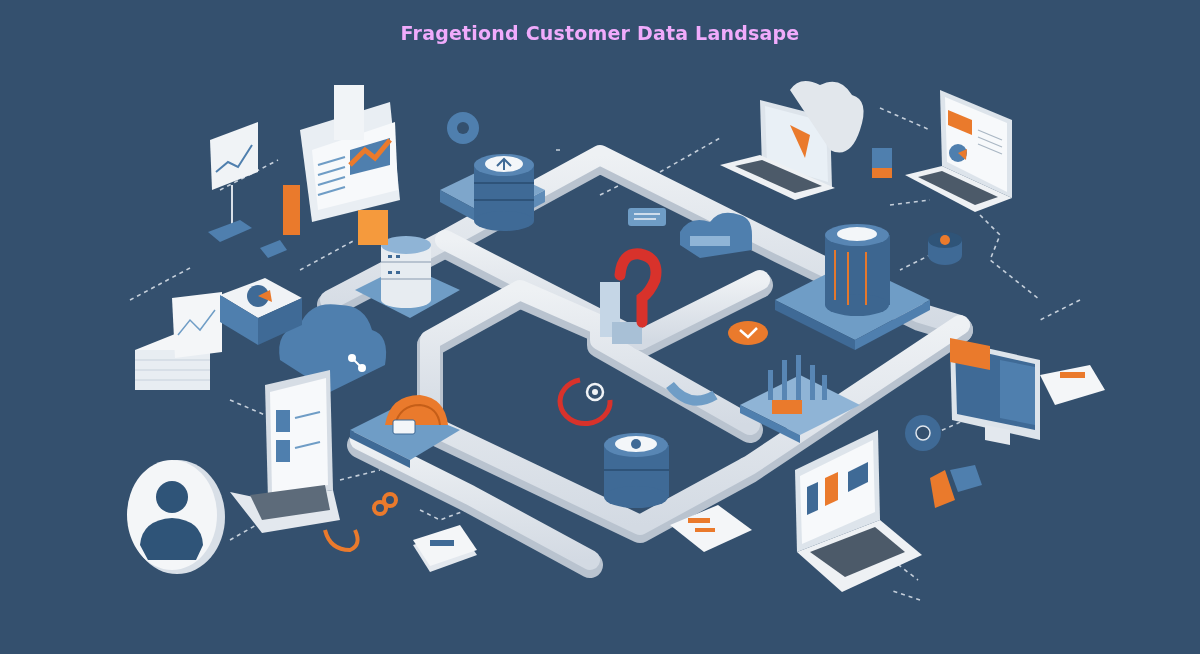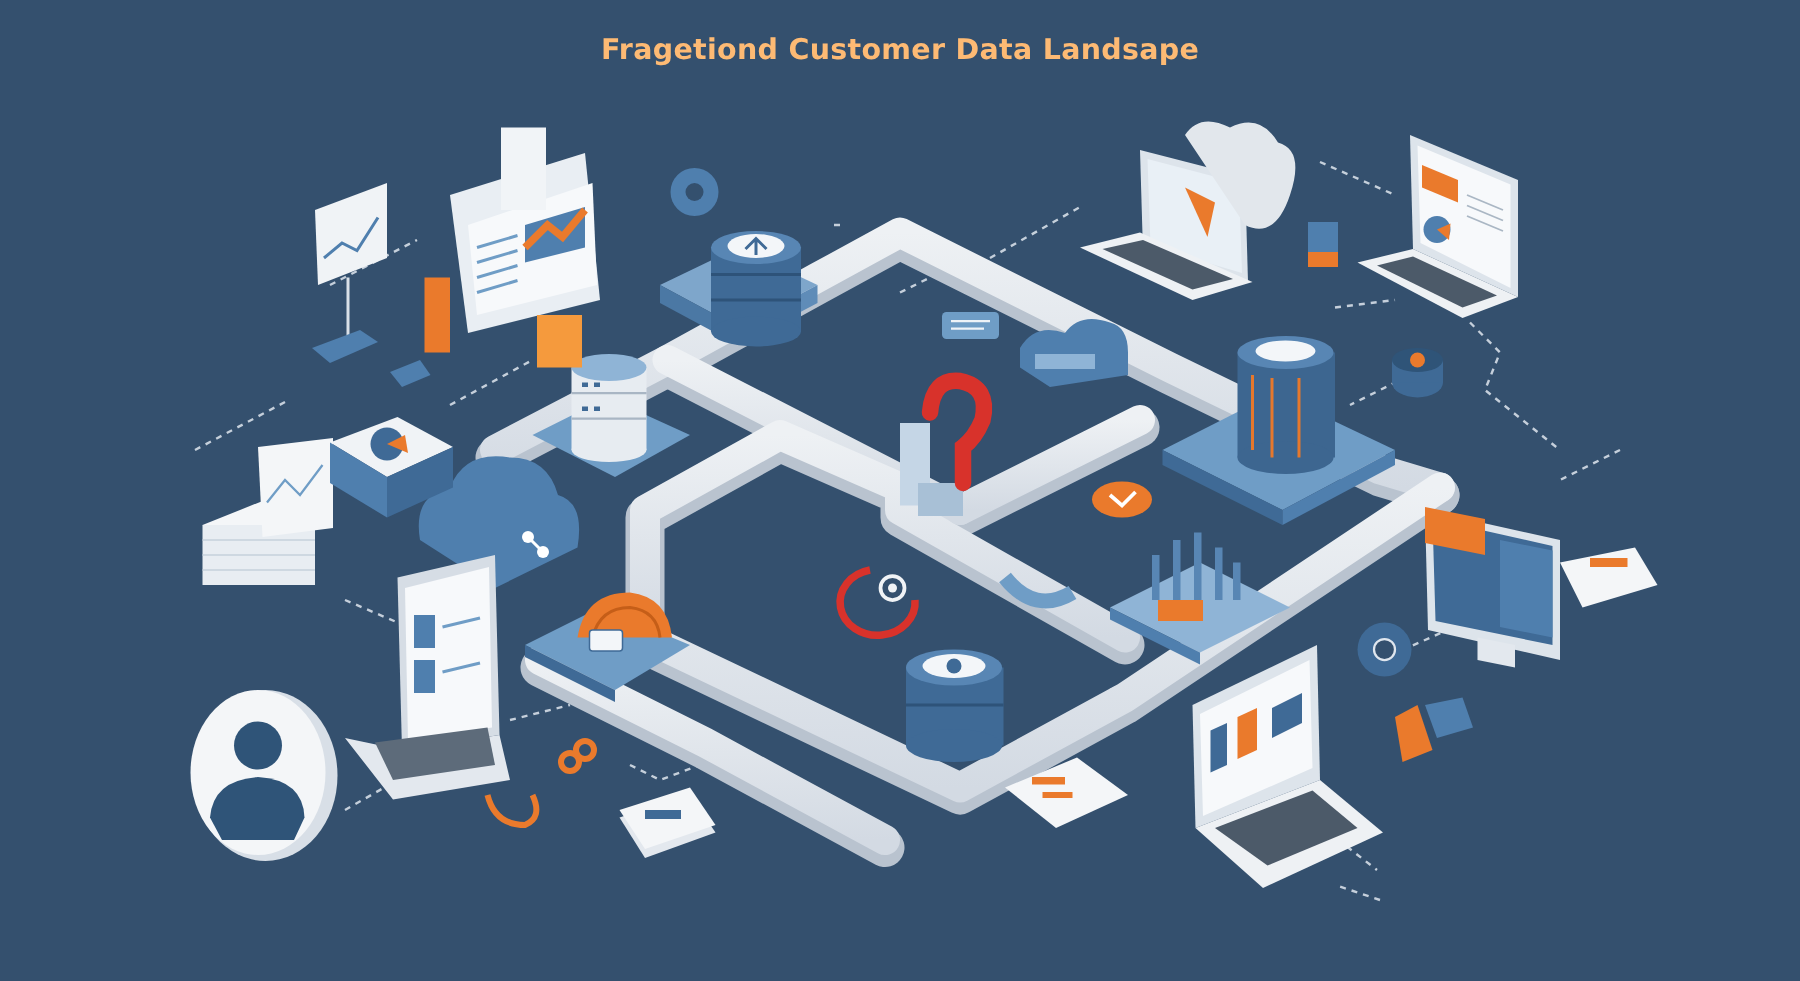--- a/index.html
+++ b/index.html
@@ -1,17 +1,17 @@
 <!DOCTYPE html>
 <html><head>
 <meta charset="utf-8">
 <style>
   html, body { margin:0; padding:0; }
   body { width:1200px; height:654px; background:#34506e; overflow:hidden; position:relative; font-family:"DejaVu Sans", sans-serif; }
-  .title { position:absolute; top:22px; left:0; width:1200px; text-align:center; color:#fdba74; font-size:19px; font-weight:bold; letter-spacing:0.2px; }
+  .title { position:absolute; top:22px; left:0; width:1200px; text-align:center; color:#f0abfc; font-size:19px; font-weight:bold; letter-spacing:0.2px; }
   svg.scene { position:absolute; left:0; top:0; }
 </style>
 </head>
 <body>
 
 <div class="title">Fragetiond Customer Data Landsape</div>
 
 <svg class="scene" width="1200" height="654" viewBox="0 0 1200 654">
   <defs>
     <linearGradient id="pathG" x1="0" y1="0" x2="0" y2="1">

